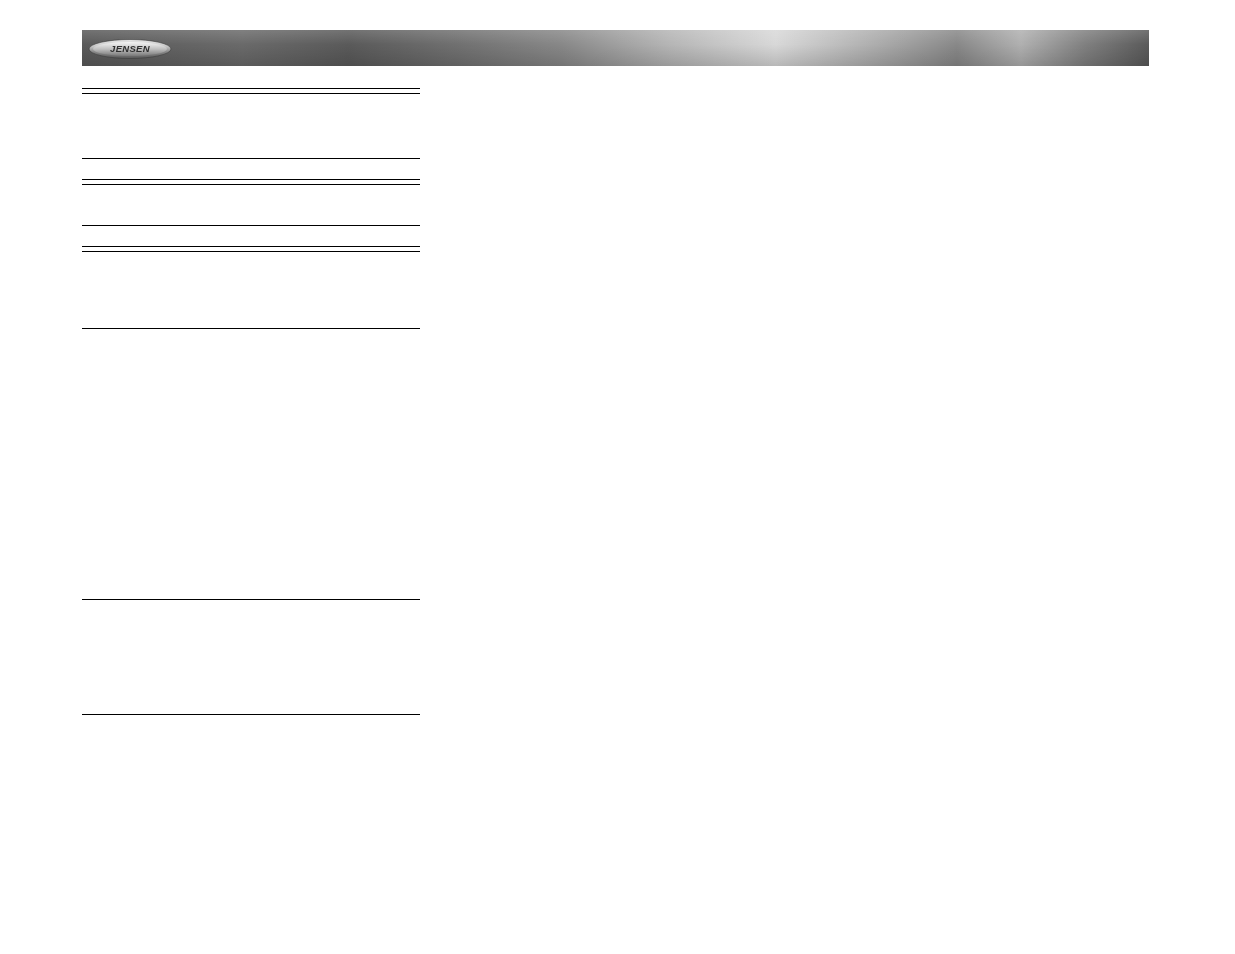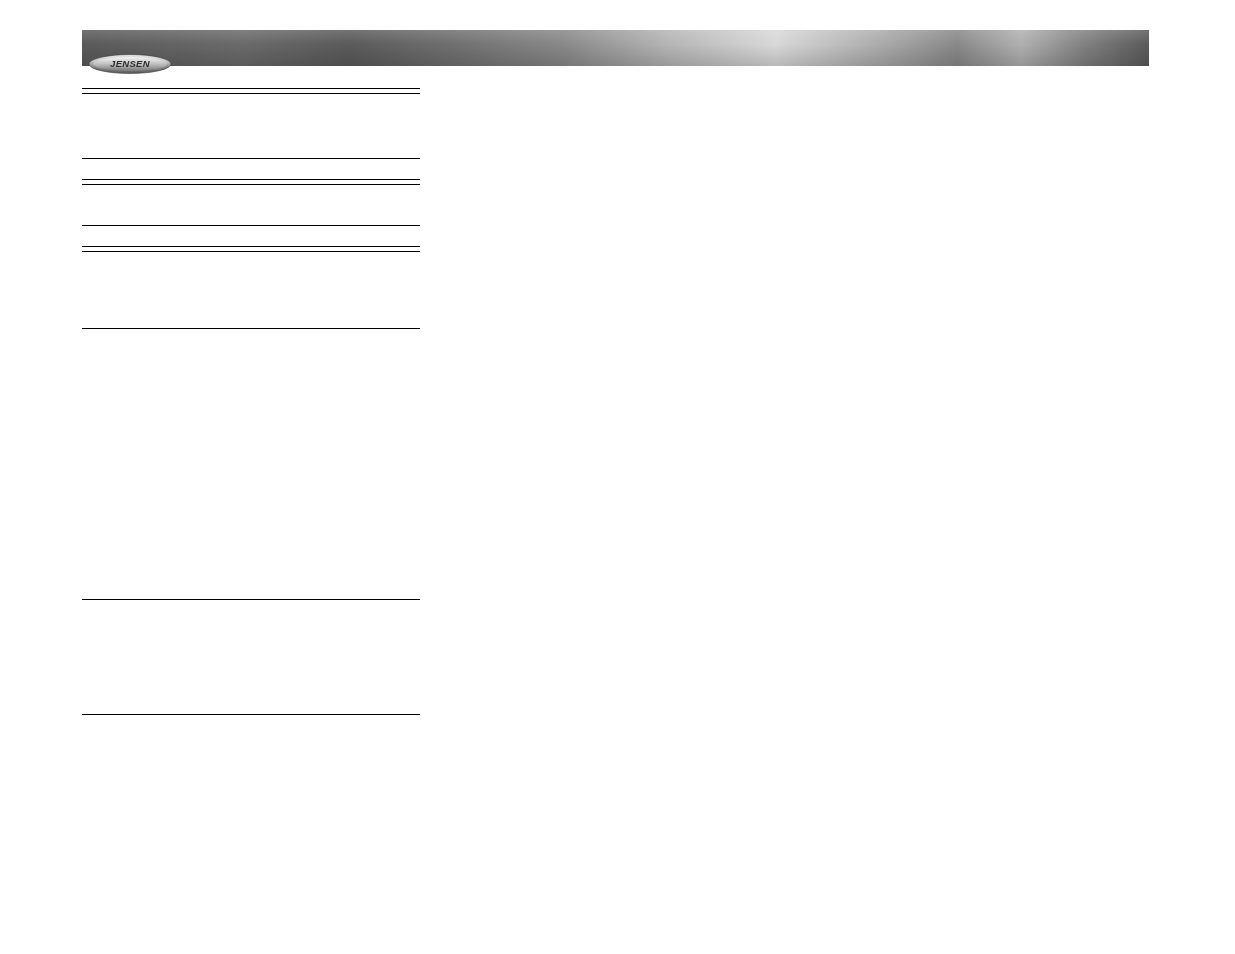--- a/index.html
+++ b/index.html
@@ -42,21 +42,21 @@
       left: 0;
       right: 0;
       bottom: 0;
       background: linear-gradient(180deg, 
         rgba(255,255,255,0.15) 0%,
         rgba(0,0,0,0) 40%,
         rgba(0,0,0,0.15) 100%);
     }
     .logo-badge {
       position: absolute;
-      top: 54px;
+      top: 39px;
       left: 88px;
       width: 84px;
       height: 20px;
       z-index: 10;
     }
     .sections {
       position: absolute;
       top: 88px;
       left: 82px;
       width: 338px;

